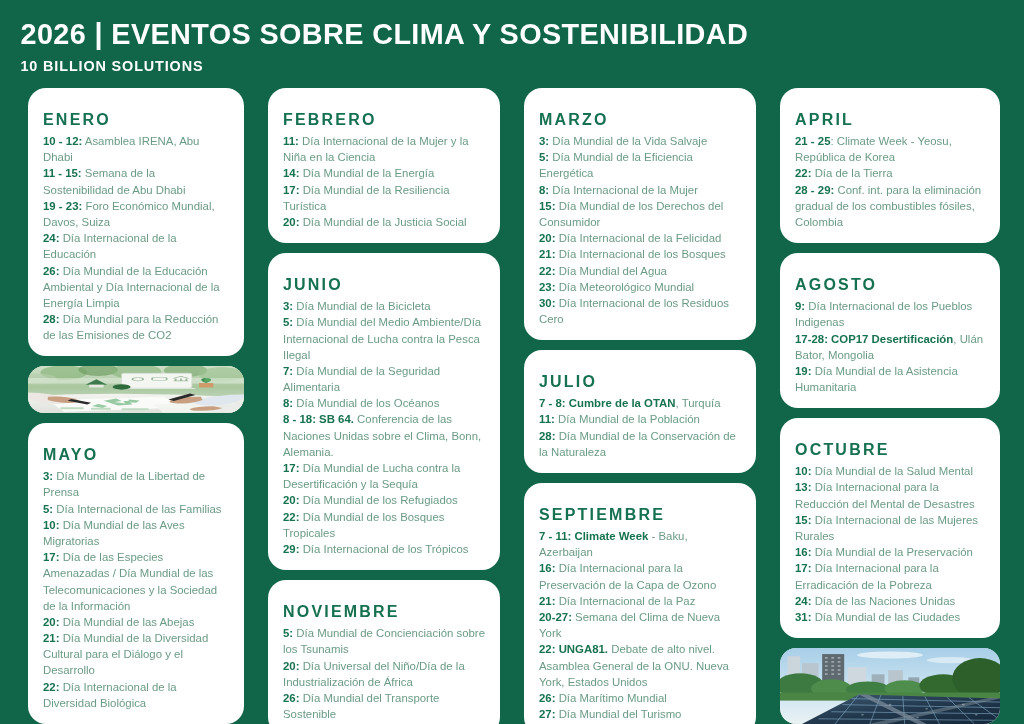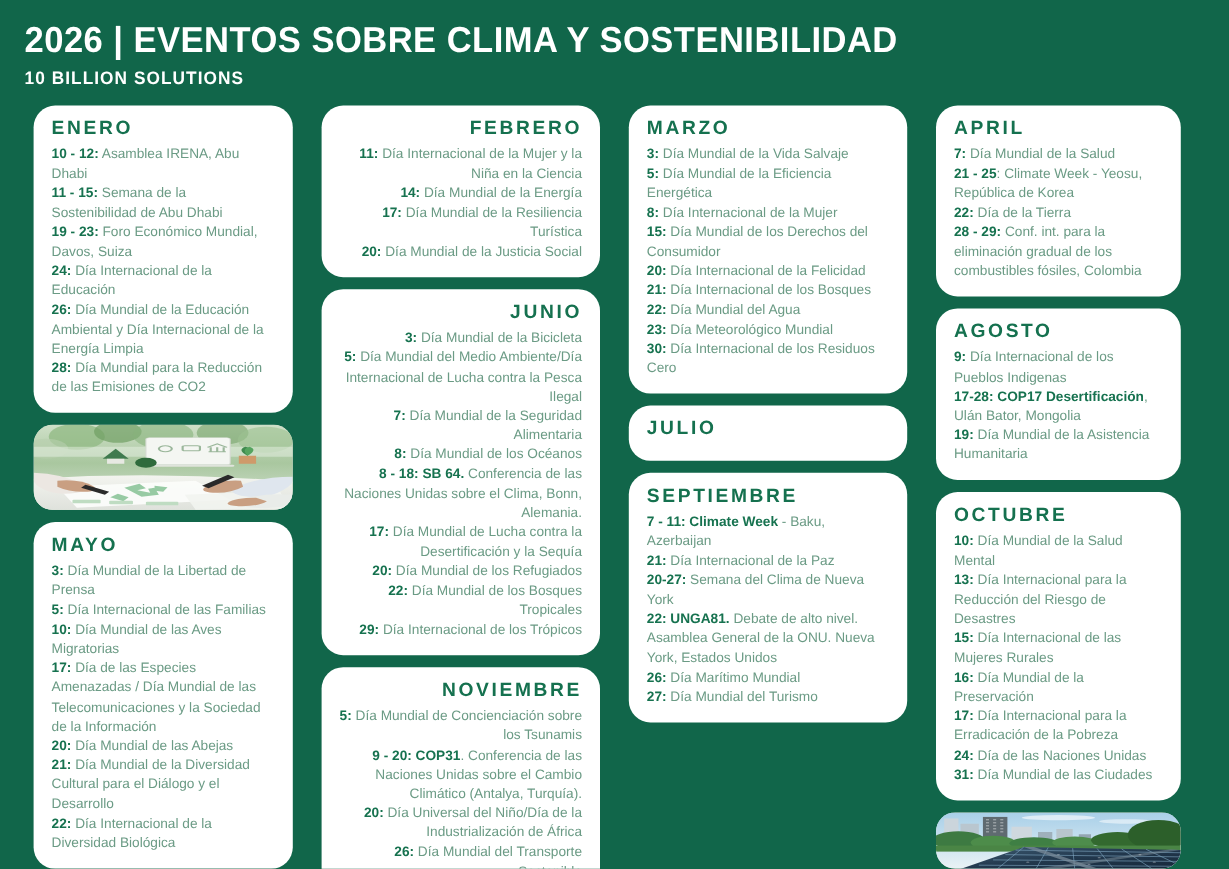--- a/index.html
+++ b/index.html
@@ -50,36 +50,37 @@
     gap: 0;
   }
   .col {
     width: 256px;
     padding: 0 16px;
     display: flex;
     flex-direction: column;
     gap: 10px;
   }
   .col-1 { padding-left: 28px; padding-right: 12px; }
-  .col-2 { padding-left: 12px; padding-right: 12px; text-align: right; }
+  .col-2 { padding-left: 12px; padding-right: 12px; }
   .col-3 { padding-left: 12px; padding-right: 12px; }
-  .col-4 { padding-left: 12px; padding-right: 40px; }
+  .col-4 { padding-left: 12px; padding-right: 24px; }
 
   
   .card {
     background: #ffffff;
     border-radius: 18px;
     padding: 11px 15px 13px 15px;
   }
   .month-name {
     color: #15714f;
     font-size: 16px;
     font-weight: bold;
     letter-spacing: 2.2px;
     margin-bottom: 4px;
+    margin-top: 12px;
   }
   .entries { list-style: none; }
   .entry {
     font-size: 11.4px;
     line-height: 1.42;
     color: #6b9b85;
     margin-bottom: 0px;
   }
   .entry .d {
     color: #16724f;
@@ -220,21 +221,20 @@
           <li class="entry"><span class="d">17:</span><span class="t"> Día Mundial de Lucha contra la Desertificación y la Sequía</span></li>
           <li class="entry"><span class="d">20:</span><span class="t"> Día Mundial de los Refugiados</span></li>
           <li class="entry"><span class="d">22:</span><span class="t"> Día Mundial de los Bosques Tropicales</span></li>
           <li class="entry"><span class="d">29:</span><span class="t"> Día Internacional de los Trópicos</span></li>
         </ul>
       </div>
       <div class="card">
         <div class="month-name">NOVIEMBRE</div>
         <ul class="entries">
           <li class="entry"><span class="d">5:</span><span class="t"> Día Mundial de Concienciación sobre los Tsunamis</span></li>
-          <li class="entry"><span class="d">9 - 20:</span><span class="hl"> COP31</span><span class="t">. Conferencia de las Naciones Unidas sobre el Cambio Climático (Antalya, Turquía).</span></li>
           <li class="entry"><span class="d">20:</span><span class="t"> Día Universal del Niño/Día de la Industrialización de África</span></li>
           <li class="entry"><span class="d">26:</span><span class="t"> Día Mundial del Transporte Sostenible</span></li>
         </ul>
       </div>
     </div>
     <div class="col col-3">
       <div class="card">
         <div class="month-name">MARZO</div>
         <ul class="entries">
           <li class="entry"><span class="d">3:</span><span class="t"> Día Mundial de la Vida Salvaje</span></li>
@@ -243,56 +243,61 @@
           <li class="entry"><span class="d">15:</span><span class="t"> Día Mundial de los Derechos del Consumidor</span></li>
           <li class="entry"><span class="d">20:</span><span class="t"> Día Internacional de la Felicidad</span></li>
           <li class="entry"><span class="d">21:</span><span class="t"> Día Internacional de los Bosques</span></li>
           <li class="entry"><span class="d">22:</span><span class="t"> Día Mundial del Agua</span></li>
           <li class="entry"><span class="d">23:</span><span class="t"> Día Meteorológico Mundial</span></li>
           <li class="entry"><span class="d">30:</span><span class="t"> Día Internacional de los Residuos Cero</span></li>
         </ul>
       </div>
       <div class="card">
         <div class="month-name">JULIO</div>
+        <ul class="entries">
+          <li class="entry"><span class="d">7 - 8:</span><span class="hl"> Cumbre de la OTAN</span><span class="t">, Turquía</span></li>
+          <li class="entry"><span class="d">11:</span><span class="t"> Día Mundial de la Población</span></li>
+          <li class="entry"><span class="d">28:</span><span class="t"> Día Mundial de la Conservación de la Naturaleza</span></li>
+        </ul>
       </div>
       <div class="card">
         <div class="month-name">SEPTIEMBRE</div>
         <ul class="entries">
           <li class="entry"><span class="d">7 - 11:</span><span class="hl"> Climate Week</span><span class="t"> - Baku, Azerbaijan</span></li>
+          <li class="entry"><span class="d">16:</span><span class="t"> Día Internacional para la Preservación de la Capa de Ozono</span></li>
           <li class="entry"><span class="d">21:</span><span class="t"> Día Internacional de la Paz</span></li>
           <li class="entry"><span class="d">20-27:</span><span class="t"> Semana del Clima de Nueva York</span></li>
           <li class="entry"><span class="d">22:</span><span class="hl"> UNGA81.</span><span class="t"> Debate de alto nivel. Asamblea General de la ONU. Nueva York, Estados Unidos</span></li>
           <li class="entry"><span class="d">26:</span><span class="t"> Día Marítimo Mundial</span></li>
           <li class="entry"><span class="d">27:</span><span class="t"> Día Mundial del Turismo</span></li>
         </ul>
       </div>
     </div>
     <div class="col col-4">
       <div class="card">
         <div class="month-name">APRIL</div>
         <ul class="entries">
-          <li class="entry"><span class="d">7:</span><span class="t"> Día Mundial de la Salud</span></li>
           <li class="entry"><span class="d">21 - 25</span><span class="t">: Climate Week - Yeosu, República de Korea</span></li>
           <li class="entry"><span class="d">22:</span><span class="t"> Día de la Tierra</span></li>
           <li class="entry"><span class="d">28 - 29:</span><span class="t"> Conf. int. para la eliminación gradual de los combustibles fósiles, Colombia</span></li>
         </ul>
       </div>
       <div class="card">
         <div class="month-name">AGOSTO</div>
         <ul class="entries">
           <li class="entry"><span class="d">9:</span><span class="t"> Día Internacional de los Pueblos Indigenas</span></li>
           <li class="entry"><span class="d">17-28:</span><span class="hl"> COP17 Desertificación</span><span class="t">, Ulán Bator, Mongolia</span></li>
           <li class="entry"><span class="d">19:</span><span class="t"> Día Mundial de la Asistencia Humanitaria</span></li>
         </ul>
       </div>
       <div class="card">
         <div class="month-name">OCTUBRE</div>
         <ul class="entries">
           <li class="entry"><span class="d">10:</span><span class="t"> Día Mundial de la Salud Mental</span></li>
-          <li class="entry"><span class="d">13:</span><span class="t"> Día Internacional para la Reducción del Riesgo de Desastres</span></li>
+          <li class="entry"><span class="d">13:</span><span class="t"> Día Internacional para la Reducción del Mental de Desastres</span></li>
           <li class="entry"><span class="d">15:</span><span class="t"> Día Internacional de las Mujeres Rurales</span></li>
           <li class="entry"><span class="d">16:</span><span class="t"> Día Mundial de la Preservación</span></li>
           <li class="entry"><span class="d">17:</span><span class="t"> Día Internacional para la Erradicación de la Pobreza</span></li>
           <li class="entry"><span class="d">24:</span><span class="t"> Día de las Naciones Unidas</span></li>
           <li class="entry"><span class="d">31:</span><span class="t"> Día Mundial de las Ciudades</span></li>
         </ul>
       </div>
       <div class="photo photo-solar">
   <svg viewBox="0 0 240 150" preserveAspectRatio="none">
     <defs>

